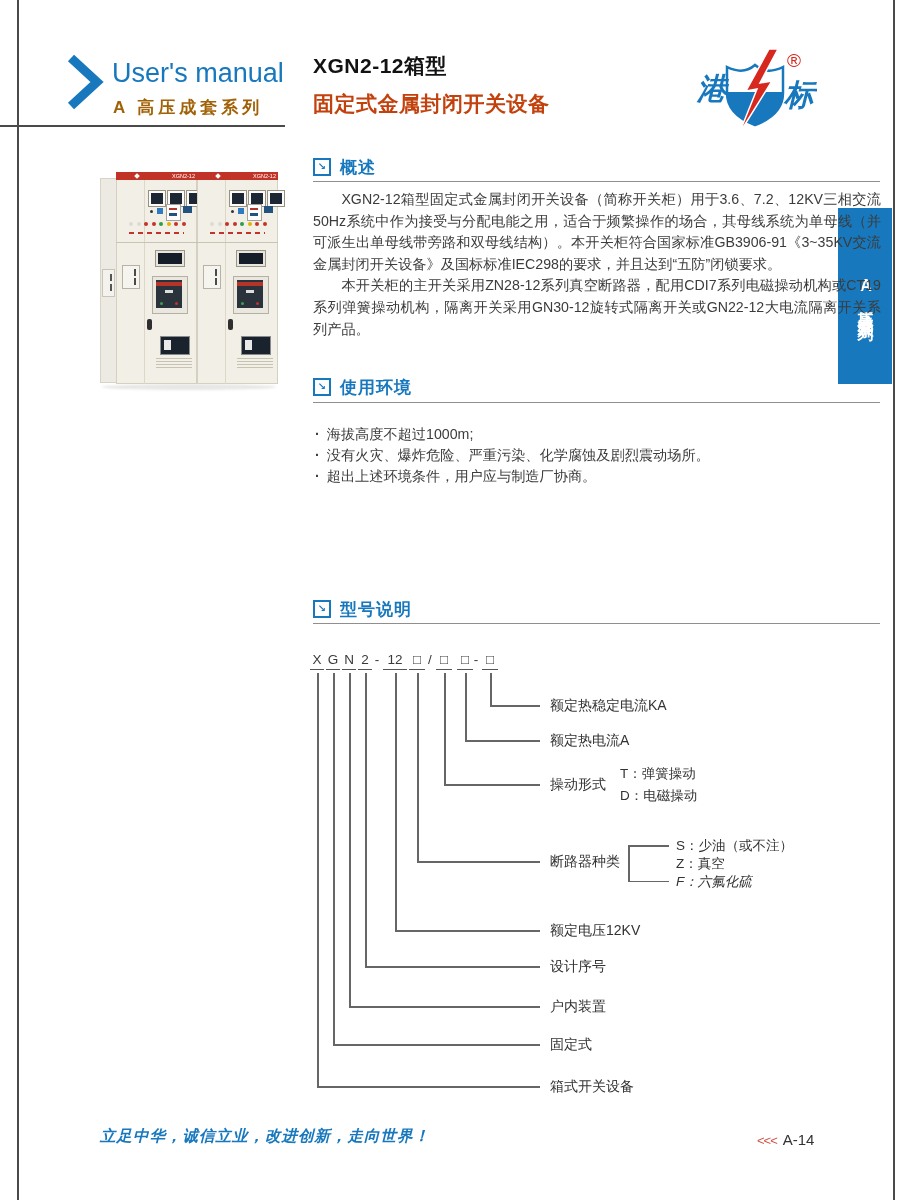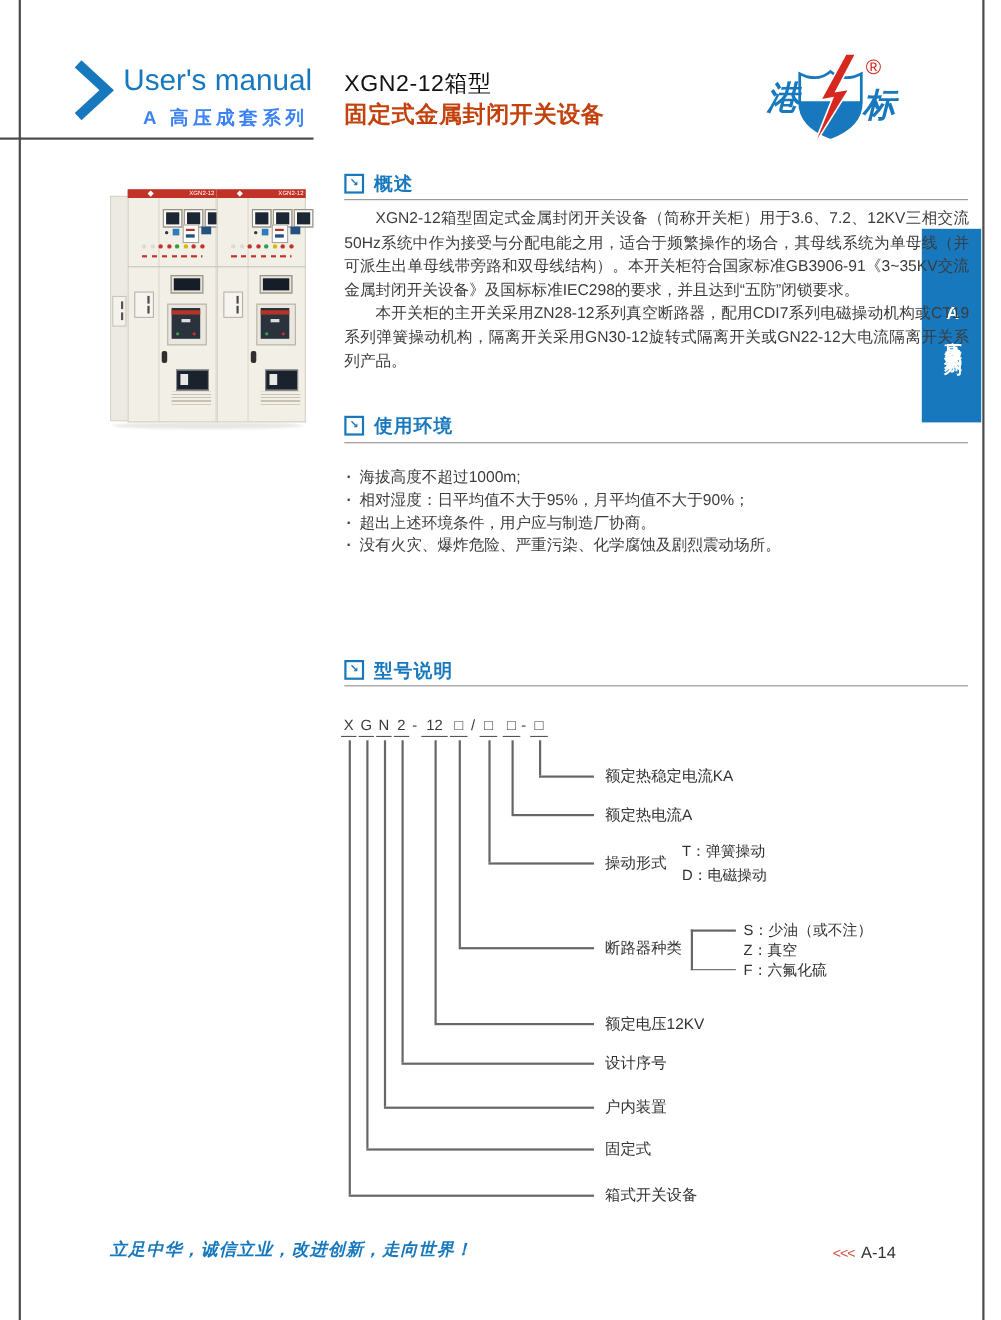--- a/index.html
+++ b/index.html
@@ -6,22 +6,22 @@
   .page{position:relative;width:906px;height:1200px;background:#fff;overflow:hidden;
         font-family:"Liberation Sans","DejaVu Sans",sans-serif;color:#333;}
   
   .vline{position:absolute;top:0;bottom:0;width:1.5px;background:#4a4a4a;}
   .vline.left{left:17px;}
   .vline.right{left:893px;}
   .hdr-rule{position:absolute;left:0;top:125px;width:285px;height:2px;background:#4a4a4a;}
   
   .chev{position:absolute;left:64px;top:52px;}
   .manual-title{position:absolute;left:112px;top:58px;font-size:27px;color:#1778be;}
-  .series-label{position:absolute;left:130px;top:96px;font-size:17px;font-weight:bold;color:#3b82f6;letter-spacing:4px;text-align:right;}
-  .title1{position:absolute;left:313px;top:62px;font-size:21px;font-weight:normal;color:#121212;letter-spacing:0.5px;}
+  .series-label{position:absolute;left:113px;top:96px;font-size:17px;font-weight:bold;color:#a16207;letter-spacing:4px;text-align:right;}
+  .title1{position:absolute;left:313px;top:52px;font-size:21px;font-weight:bold;color:#121212;letter-spacing:0.5px;}
   .title2{position:absolute;left:313px;top:90px;font-size:21px;font-weight:bold;color:#c2410c;letter-spacing:0.5px;}
   .logo{position:absolute;left:695px;top:45px;}
   
   .side-tab{position:absolute;left:838px;top:208px;width:54px;height:176px;background:#1778be;
             display:flex;align-items:center;justify-content:center;}
   .side-tab span{writing-mode:vertical-rl;text-orientation:upright;color:#fff;font-size:16px;
             font-weight:bold;letter-spacing:3px;}
   
   .sec-head{position:absolute;left:313px;display:flex;align-items:center;gap:9px;height:20px;}
   .sec-icon{width:14px;height:14px;border:2px solid #1778be;display:flex;align-items:center;
@@ -245,23 +245,22 @@
     <p class="para">本开关柜的主开关采用ZN28-12系列真空断路器，配用CDI7系列电磁操动机构或CT19系列弹簧操动机构，隔离开关采用GN30-12旋转式隔离开关或GN22-12大电流隔离开关系列产品。</p>
   </div>
 
   <div class="sec-head" style="top:377px;">
     <span class="sec-icon">↘</span>
     <span class="sec-title">使用环境</span>
   </div>
   <div class="sec-rule" style="top:402px;"></div>
   <div class="env-list">
     <div class="env-item">海拔高度不超过1000m;</div>
-    <div class="env-item">相对湿度：日平均值不大于95%，月平均值不大于90%；</div>
+    <div class="env-item">没有火灾、爆炸危险、严重污染、化学腐蚀及剧烈震动场所。</div>
     <div class="env-item">超出上述环境条件，用户应与制造厂协商。</div>
-    <div class="env-item">没有火灾、爆炸危险、严重污染、化学腐蚀及剧烈震动场所。</div>
   </div>
 
   <div class="sec-head" style="top:599px;">
     <span class="sec-icon">↘</span>
     <span class="sec-title">型号说明</span>
   </div>
   <div class="sec-rule" style="top:623px;"></div>
 
   <div class="code-slot" style="left:310px;width:14px;">X</div>
   <div class="code-slot" style="left:326px;width:14px;">G</div>
@@ -307,20 +306,20 @@
   <div class="dl-label" style="top:1077px;">箱式开关设备</div>
 
   <div class="dl-opt" style="left:620px;top:765px;">T：弹簧操动</div>
   <div class="dl-opt" style="left:620px;top:787px;">D：电磁操动</div>
 
   <div class="dl-v" style="left:628px;top:845px;height:37px;"></div>
   <div class="dl-h" style="left:628px;top:845px;width:41px;"></div>
   <div class="dl-h" style="left:628px;top:880.5px;width:41px;"></div>
   <div class="dl-opt" style="left:676px;top:837px;">S：少油（或不注）</div>
   <div class="dl-opt" style="left:676px;top:855px;">Z：真空</div>
-  <div class="dl-opt" style="left:676px;top:873px;">F：六氟化硫</div>
+  <div class="dl-opt" style="left:676px;top:873px;font-style:italic;">F：六氟化硫</div>
 
   <div class="slogan">立足中华，诚信立业，改进创新，走向世界！</div>
   <div class="pagemark">
     <span class="arrows">&lt;&lt;&lt;</span><span>A-14</span>
   </div>
 
 </div>
 
 </body></html>

